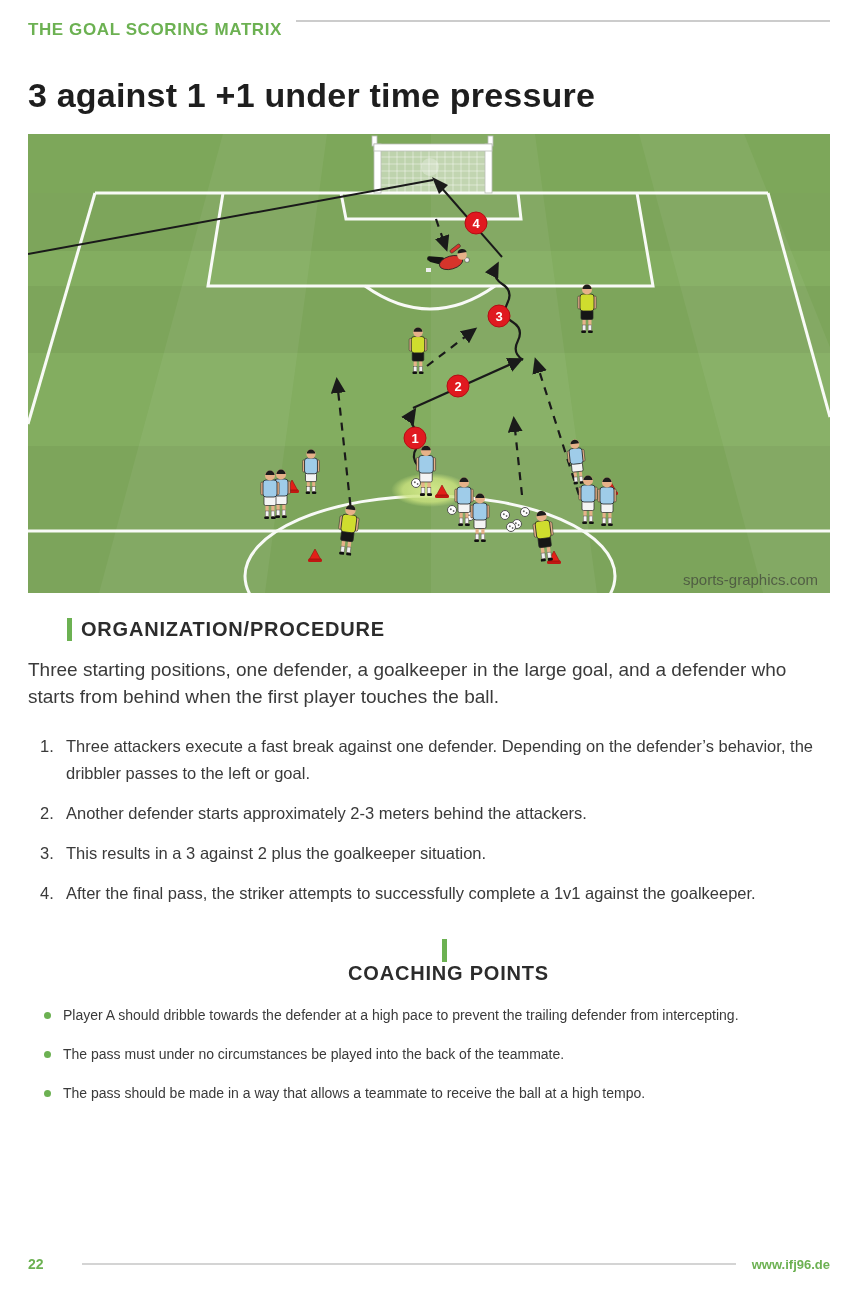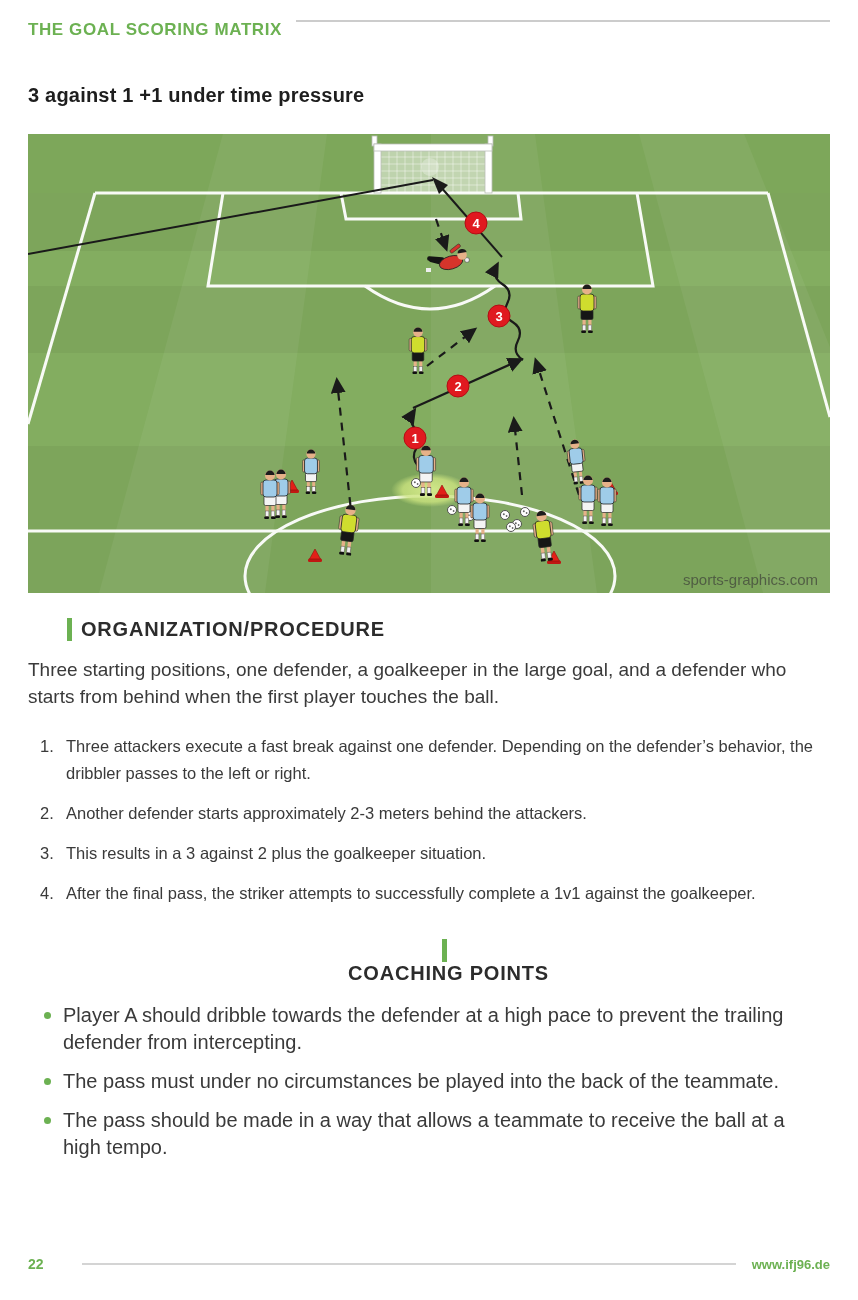--- a/index.html
+++ b/index.html
@@ -12,36 +12,36 @@
     width:858px;height:1300px;position:relative;overflow:hidden;
     background:#ffffff;color:var(--text);
     font-family:"Liberation Sans", sans-serif;
   }
   .page{padding:0 28px;}
   
   .hdr{display:flex;padding-top:20px;}
   .series{color:var(--green);font-size:17px;font-weight:700;letter-spacing:.6px;white-space:nowrap;}
   .hdr-rule{flex:1;height:2px;background:var(--rule);margin-left:14px;}
   
-  h1.title{margin:40px 0 0 0;font-size:20px;line-height:30px;font-weight:700;color:#1e1e1e;letter-spacing:.2px;}
+  h1.title{margin:40px 0 0 0;font-size:34px;line-height:30px;font-weight:700;color:#1e1e1e;letter-spacing:.2px;}
   
   .fieldwrap{margin-top:24px;width:802px;height:459px;}
   svg{display:block;}
   
   .sec-head{display:flex;align-items:center;margin-top:25px;padding-left:39px;}
   .sec-bar{width:5px;height:23px;background:var(--green);margin-right:9px;flex:none;}
   .sec-title{font-size:20px;font-weight:700;color:#2c2c2c;letter-spacing:.8px;}
   
   p.intro{margin:15px 0 0 0;font-size:19px;line-height:27px;color:var(--text);}
   ol.steps{margin:23px 0 0 12px;padding:0;list-style:none;}
   ol.steps li{display:flex;font-size:16.5px;line-height:27px;margin-bottom:13px;}
   ol.steps .num{flex:0 0 26px;}
   ol.steps .step-text{flex:1;padding-right:6px;}
   ul.points{margin:17px 0 0 16px;padding:0;list-style:none;}
-  ul.points li{display:flex;font-size:20px;line-height:27px;margin-bottom:12px;}
+  ul.points li{display:flex;font-size:14px;line-height:27px;margin-bottom:12px;}
   ul.points .dot{flex:none;width:7px;height:7px;border-radius:50%;background:var(--green);margin:10px 12px 0 0;}
   ul.points .point-text{flex:1;padding-right:6px;}
   
   .footer{position:absolute;left:28px;right:28px;top:1256px;display:flex;align-items:center;}
   .page-num{color:var(--green);font-size:14px;font-weight:700;}
   .ftr-rule{flex:1;height:2px;background:#d4d4d4;margin:0 16px 0 38px;}
   .site{color:var(--green);font-size:13px;font-weight:700;}
 </style>
 </head>
 <body>
@@ -412,21 +412,21 @@
   <div class="sec-head">
     <div class="sec-bar"></div>
     <div class="sec-title">ORGANIZATION/PROCEDURE</div>
   </div>
 
   <p class="intro">Three starting positions, one defender, a goalkeeper in the large goal, and a defender who starts from behind when the first player touches the ball.</p>
 
   <ol class="steps" id="steps-list">
       <li>
         <span class="num">1.</span>
-        <span class="step-text">Three attackers execute a fast break against one defender. Depending on the defender’s behavior, the dribbler passes to the left or right.</span>
+        <span class="step-text">Three attackers execute a fast break against one defender. Depending on the defender’s behavior, the dribbler passes to the left or goal.</span>
       </li>
       <li>
         <span class="num">2.</span>
         <span class="step-text">Another defender starts approximately 2-3 meters behind the attackers.</span>
       </li>
       <li>
         <span class="num">3.</span>
         <span class="step-text">This results in a 3 against 2 plus the goalkeeper situation.</span>
       </li>
       <li>

